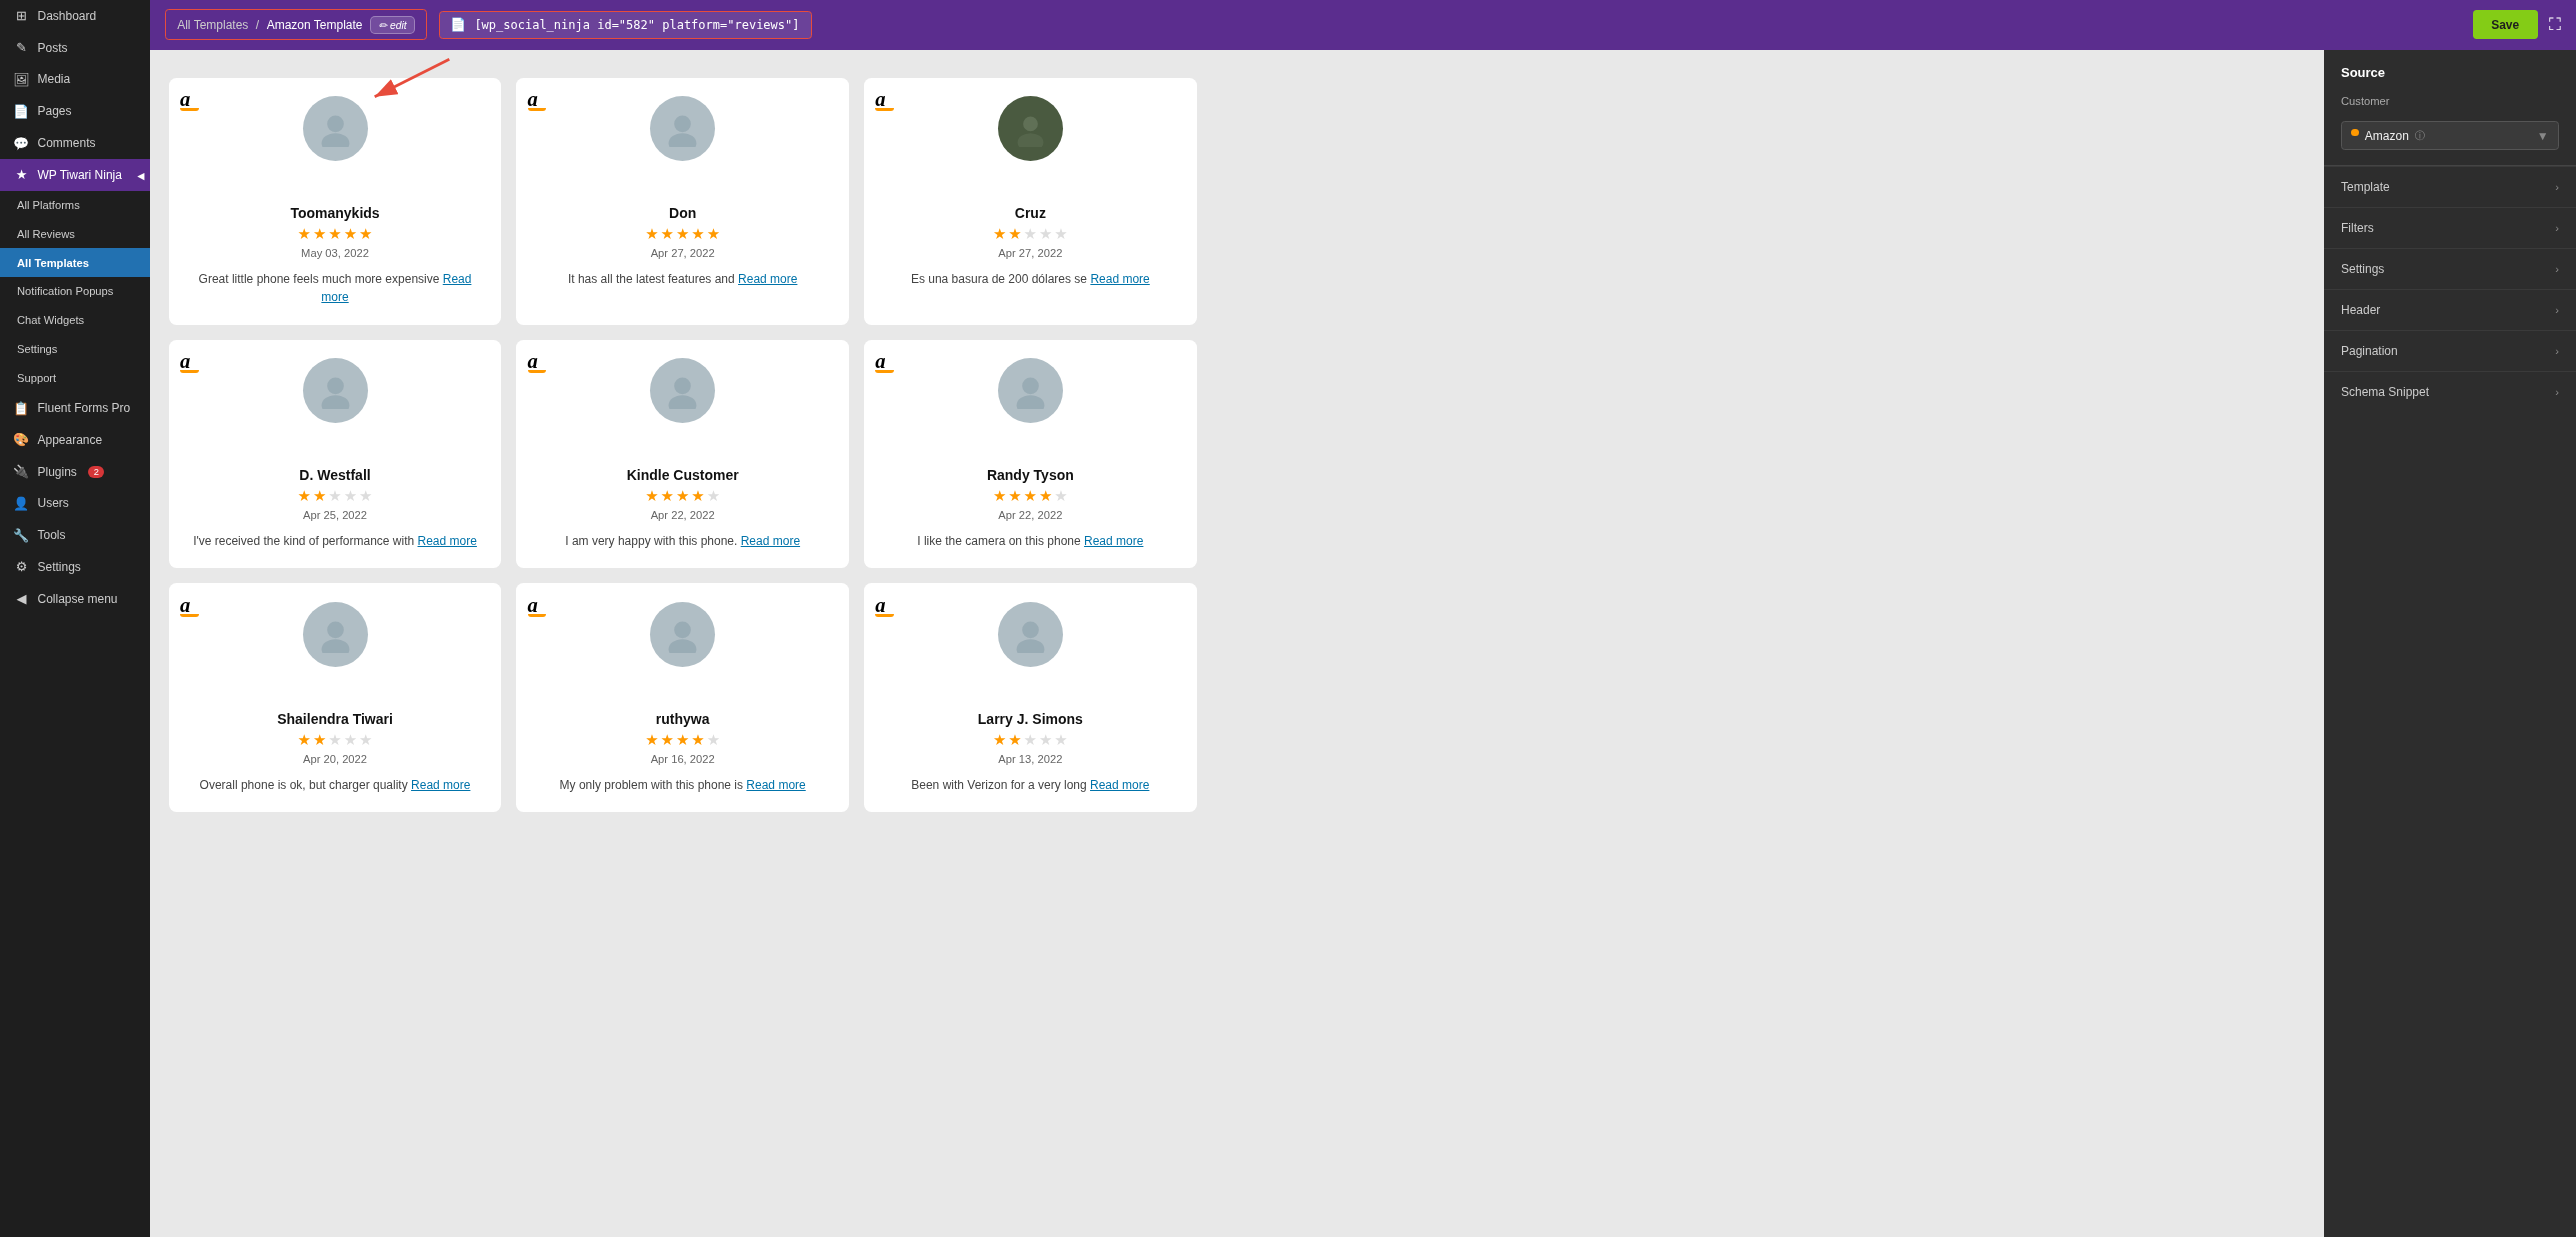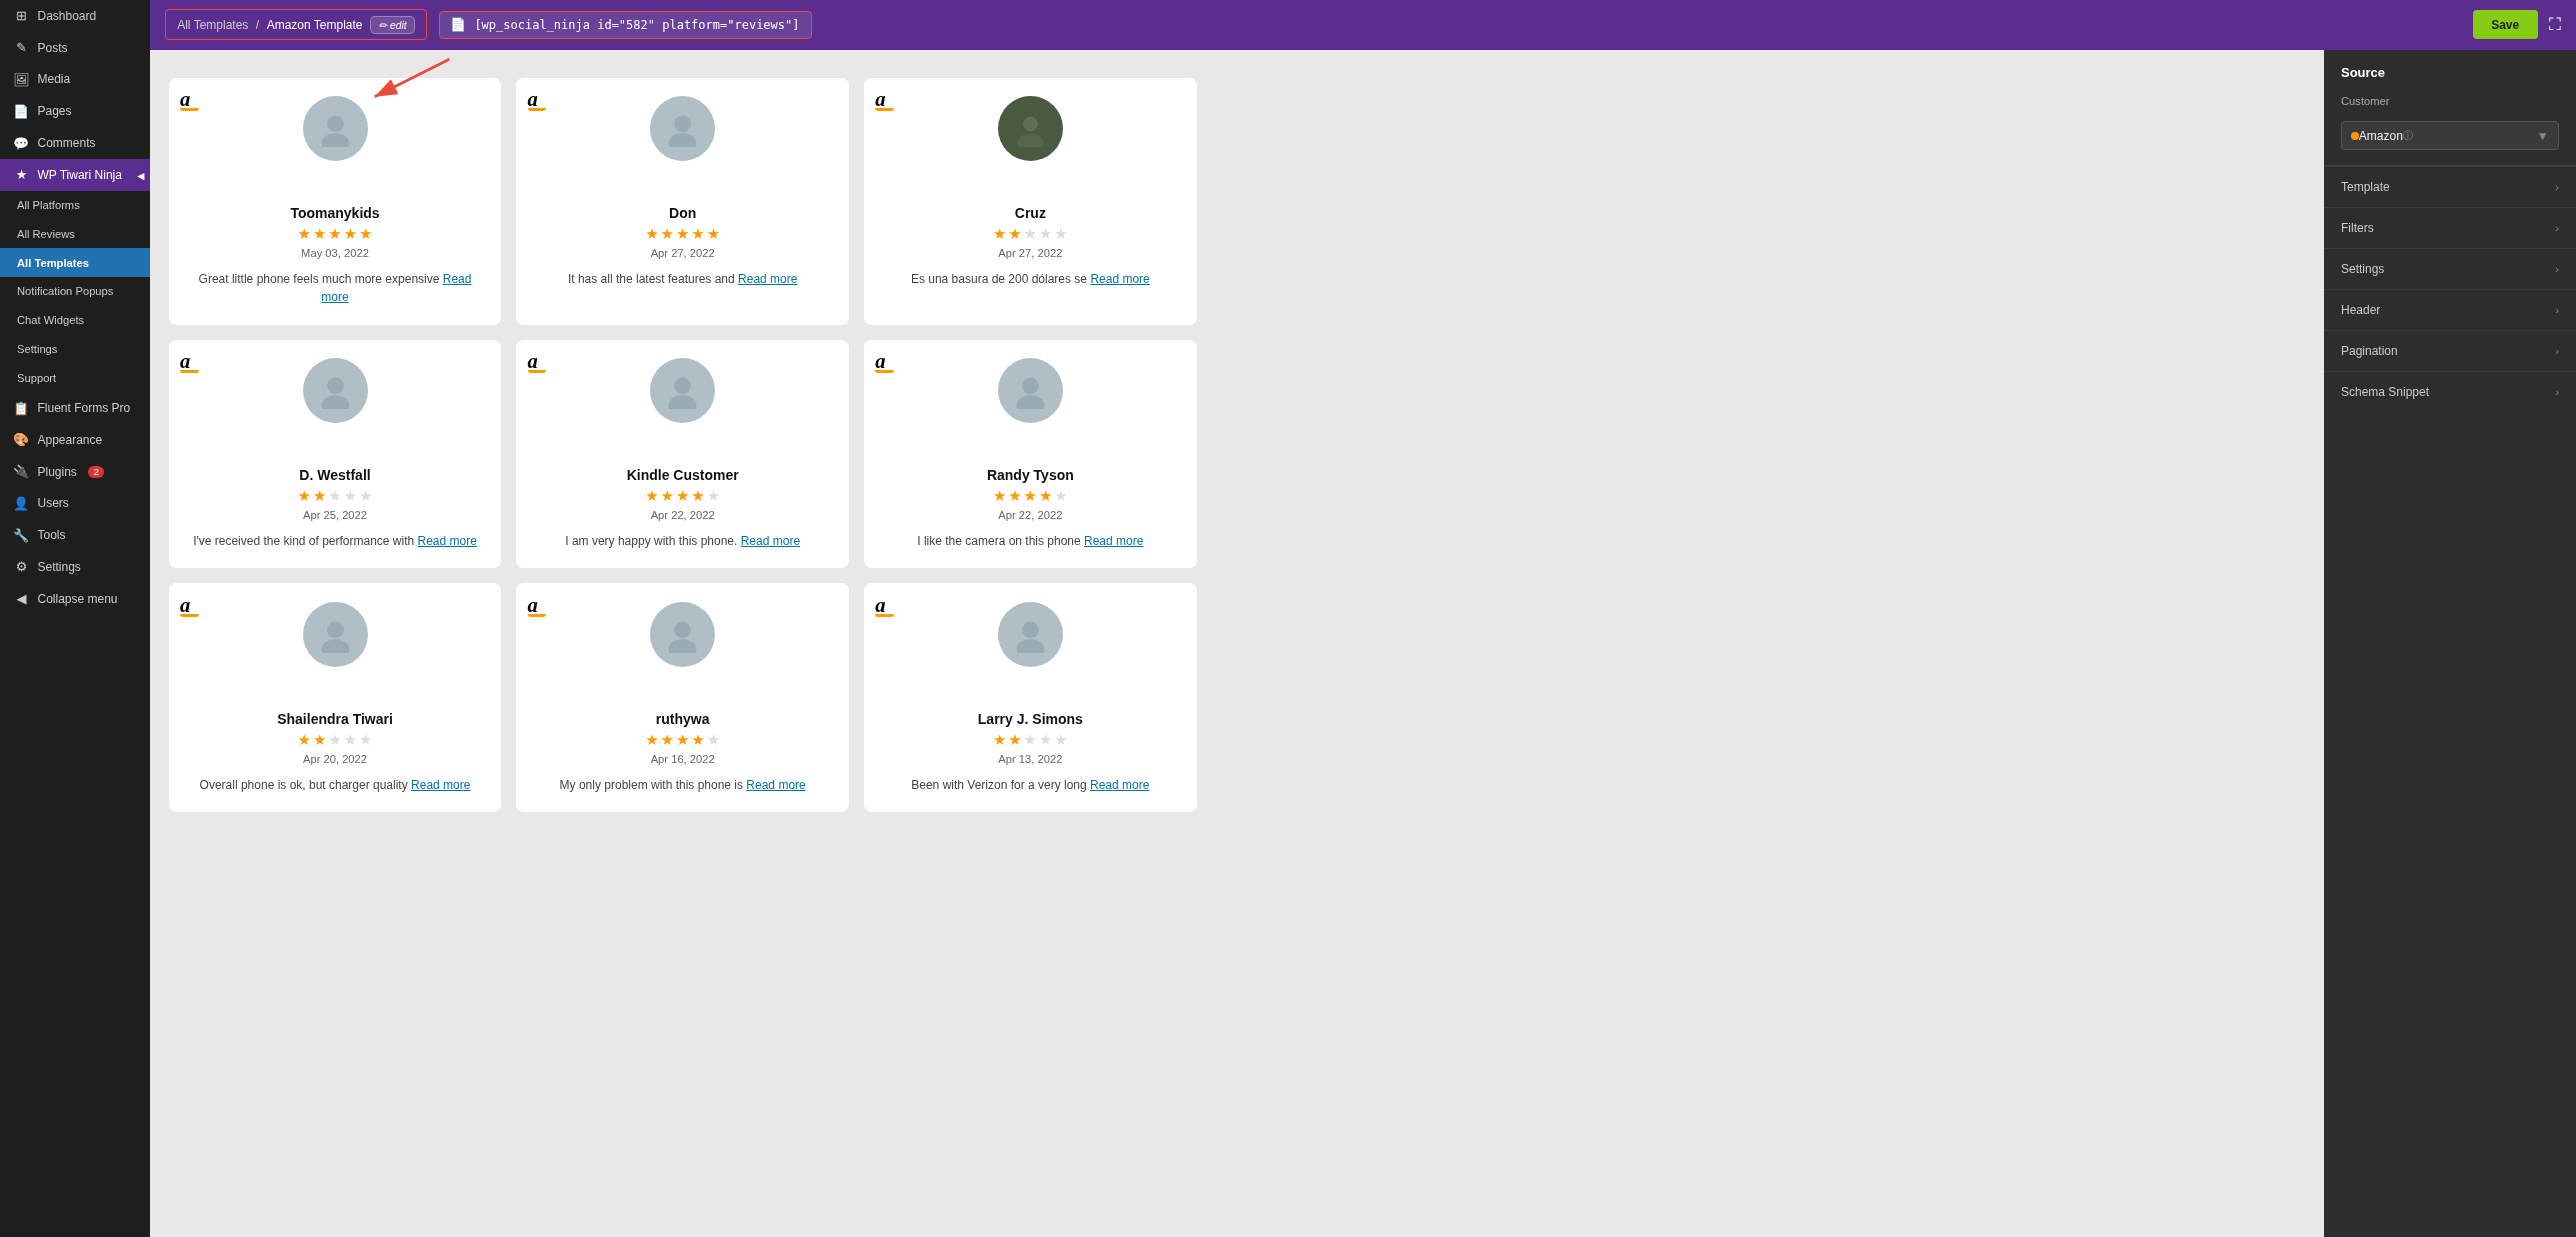--- a/index.html
+++ b/index.html
@@ -240,21 +240,21 @@
       border-radius: 3.7px;
       color: #eee;
       padding: 6.5px 9.3px;
       width: 100%;
       font-size: 12px;
       display: flex;
       align-items: center;
       justify-content: space-between;
       cursor: pointer;
     }
-    .platform-select-left { display: flex; align-items: center; gap: 0; }
+    .platform-select-left { display: flex; align-items: flex-start; gap: 6px; }
     .platform-dot { width: 7.5px; height: 7.5px; border-radius: 50%; background: #ff9900; }
   </style>
 </head>
 <body>
 
 <div class="sidebar">
   <div class="sidebar-item">
     <span class="sidebar-icon">⊞</span>
     <span>Dashboard</span>
   </div>

